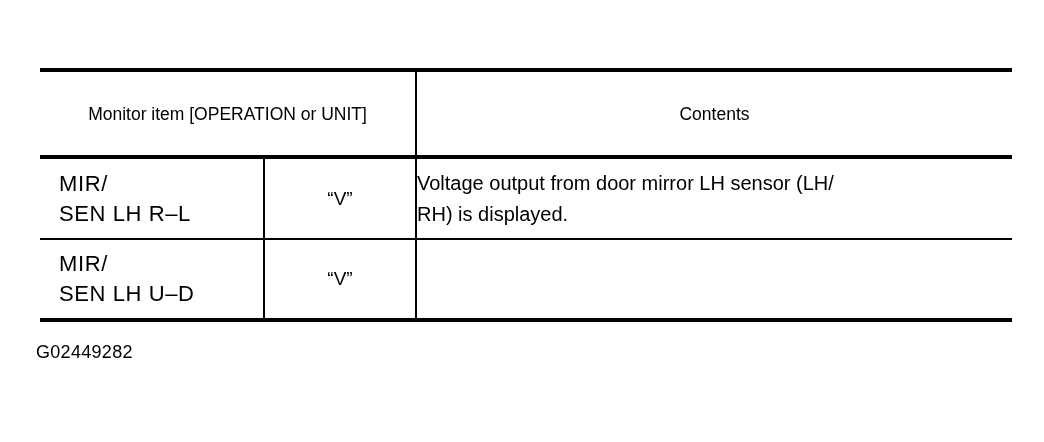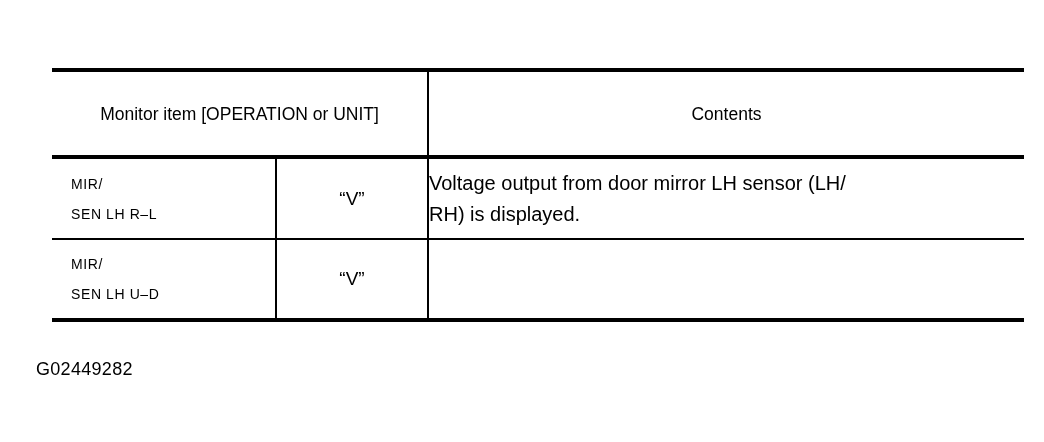--- a/index.html
+++ b/index.html
@@ -13,21 +13,21 @@
     position: relative;
     overflow: hidden;
     font-family: "Liberation Sans", sans-serif;
     color: #000000;
     -webkit-font-smoothing: none;
   }
 
   
   #table-region {
     position: absolute;
-    left: 52px;
+    left: 40px;
     top: 68px;
     width: 972px;
     height: 254px;
   }
 
   .hrule {
     position: absolute;
     left: 0;
     width: 972px;
     background: #000000;
@@ -86,21 +86,21 @@
 
   .item-cell {
     left: 0px;
     width: 223px;
     display: flex;
     align-items: center;
     padding-left: 19px;
     box-sizing: border-box;
   }
   .item-cell .txt {
-    font-size: 14px;
+    font-size: 22px;
     line-height: 30px;
     letter-spacing: 0.6px;
     white-space: pre-line;
   }
 
   .unit-cell {
     left: 225px;
     width: 150px;
     display: flex;
     align-items: center;
@@ -125,21 +125,21 @@
     white-space: pre-line;
   }
 
   .row1 { top: 91px; height: 79px; }
   .row2 { top: 172px; height: 78px; }
 
   
   #figure-caption {
     position: absolute;
     left: 36px;
-    top: 358px;
+    top: 341px;
     font-size: 18px;
     letter-spacing: 0.3px;
     line-height: 22px;
   }
 </style>
 </head>
 <body>
 
 <div id="table-region">
 

